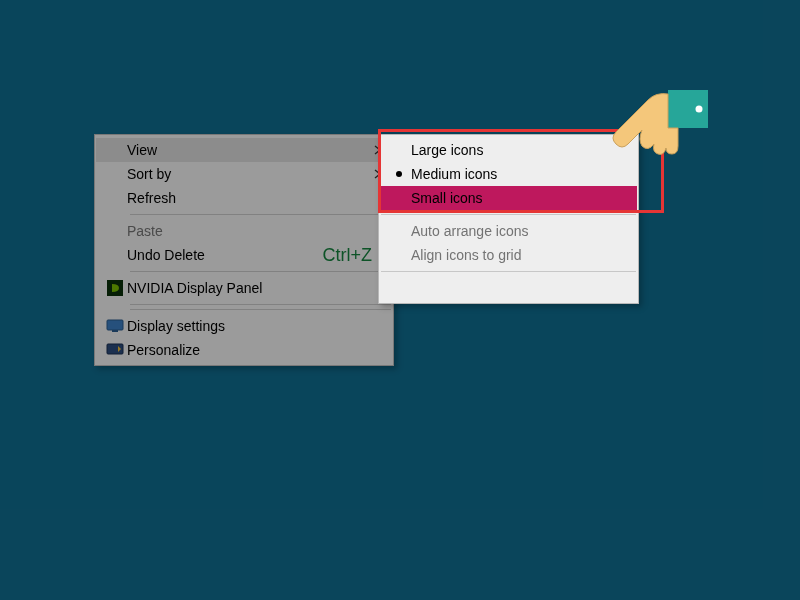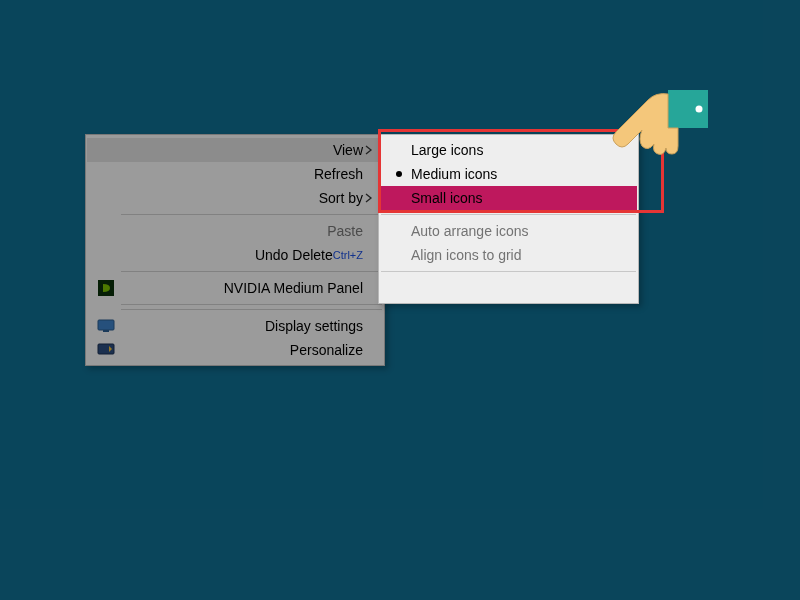--- a/index.html
+++ b/index.html
@@ -19,37 +19,37 @@
   }
   
   .menu {
     position: absolute;
     background: #eeeeee;
     border: 1px solid #b8b8b8;
     box-shadow: 3px 3px 6px rgba(0,0,0,0.25);
     padding: 3px 1px;
     color: #000;
   }
-  .menu.main { left: 85px; top: 134px; width: 300px; z-index: 2; text-align: right; }
+  .menu.main { left: 94px; top: 134px; width: 300px; z-index: 2; }
   .menu.sub  { left: 378px; top: 134px; width: 261px; z-index: 10; }
   .item {
     display: flex; align-items: center;
     height: 24px;
     padding: 0 20px 0 7px;
     position: relative;
   }
   .item:hover, .item.highlight { background: #d8d8d8; }
   .item.disabled { color: #737373; }
   .icon {
     width: 24px; height: 18px;
     display: flex; align-items: center; justify-content: center;
     flex-shrink: 0;
   }
   .label { flex: 1; }
-  .shortcut { color: #1d4ed8; font-size: 11px; }
+  .shortcut { color: #15803d; font-size: 18px; }
   .chev {
     position: absolute; right: 10px; top: 50%;
     transform: translateY(-50%);
     color: #333;
   }
   .sep {
     height: 1px; background: #c7c7c7;
     margin: 4px 1px 4px 34px;
   }
   .sep-full {
@@ -80,50 +80,50 @@
     <span class="icon"></span>
     <span class="label">View</span>
     <span class="chev">
       <svg width="8" height="10" viewBox="0 0 8 10">
           <path d="M1 1 L6 5 L1 9" fill="none" stroke="#333" stroke-width="1.3"></path>
         </svg>
     </span>
   </div>
   <div class="item">
     <span class="icon"></span>
-    <span class="label">Refresh</span>
-  </div>
-  <div class="item">
-    <span class="icon"></span>
     <span class="label">Sort by</span>
     <span class="chev">
       <svg width="8" height="10" viewBox="0 0 8 10">
           <path d="M1 1 L6 5 L1 9" fill="none" stroke="#333" stroke-width="1.3"></path>
         </svg>
     </span>
   </div>
+  <div class="item">
+    <span class="icon"></span>
+    <span class="label">Refresh</span>
+  </div>
   <div class="sep"></div>
   <div class="item disabled">
     <span class="icon"></span>
     <span class="label">Paste</span>
   </div>
   <div class="item">
     <span class="icon"></span>
     <span class="label">Undo Delete</span>
     <span class="shortcut">Ctrl+Z</span>
   </div>
   <div class="sep"></div>
   <div class="item">
     <span class="icon">
       <svg width="16" height="16" viewBox="0 0 16 16">
           <rect width="16" height="16" fill="#0a2e0a"></rect>
           <path d="M5 4 Q12 4 12 8 Q12 12 5 12 Z" fill="#76b900"></path>
         </svg>
     </span>
-    <span class="label">NVIDIA Medium Panel</span>
+    <span class="label">NVIDIA Display Panel</span>
   </div>
   <div class="sep"></div>
   <div class="sep"></div>
   <div class="item">
     <span class="icon">
       <svg width="18" height="14" viewBox="0 0 18 14">
           <rect x="1" y="1" width="16" height="10" rx="1" fill="#3b7bbf" stroke="#2a5a8a"></rect>
           <rect x="6" y="11" width="6" height="2" fill="#2a5a8a"></rect>
         </svg>
     </span>

